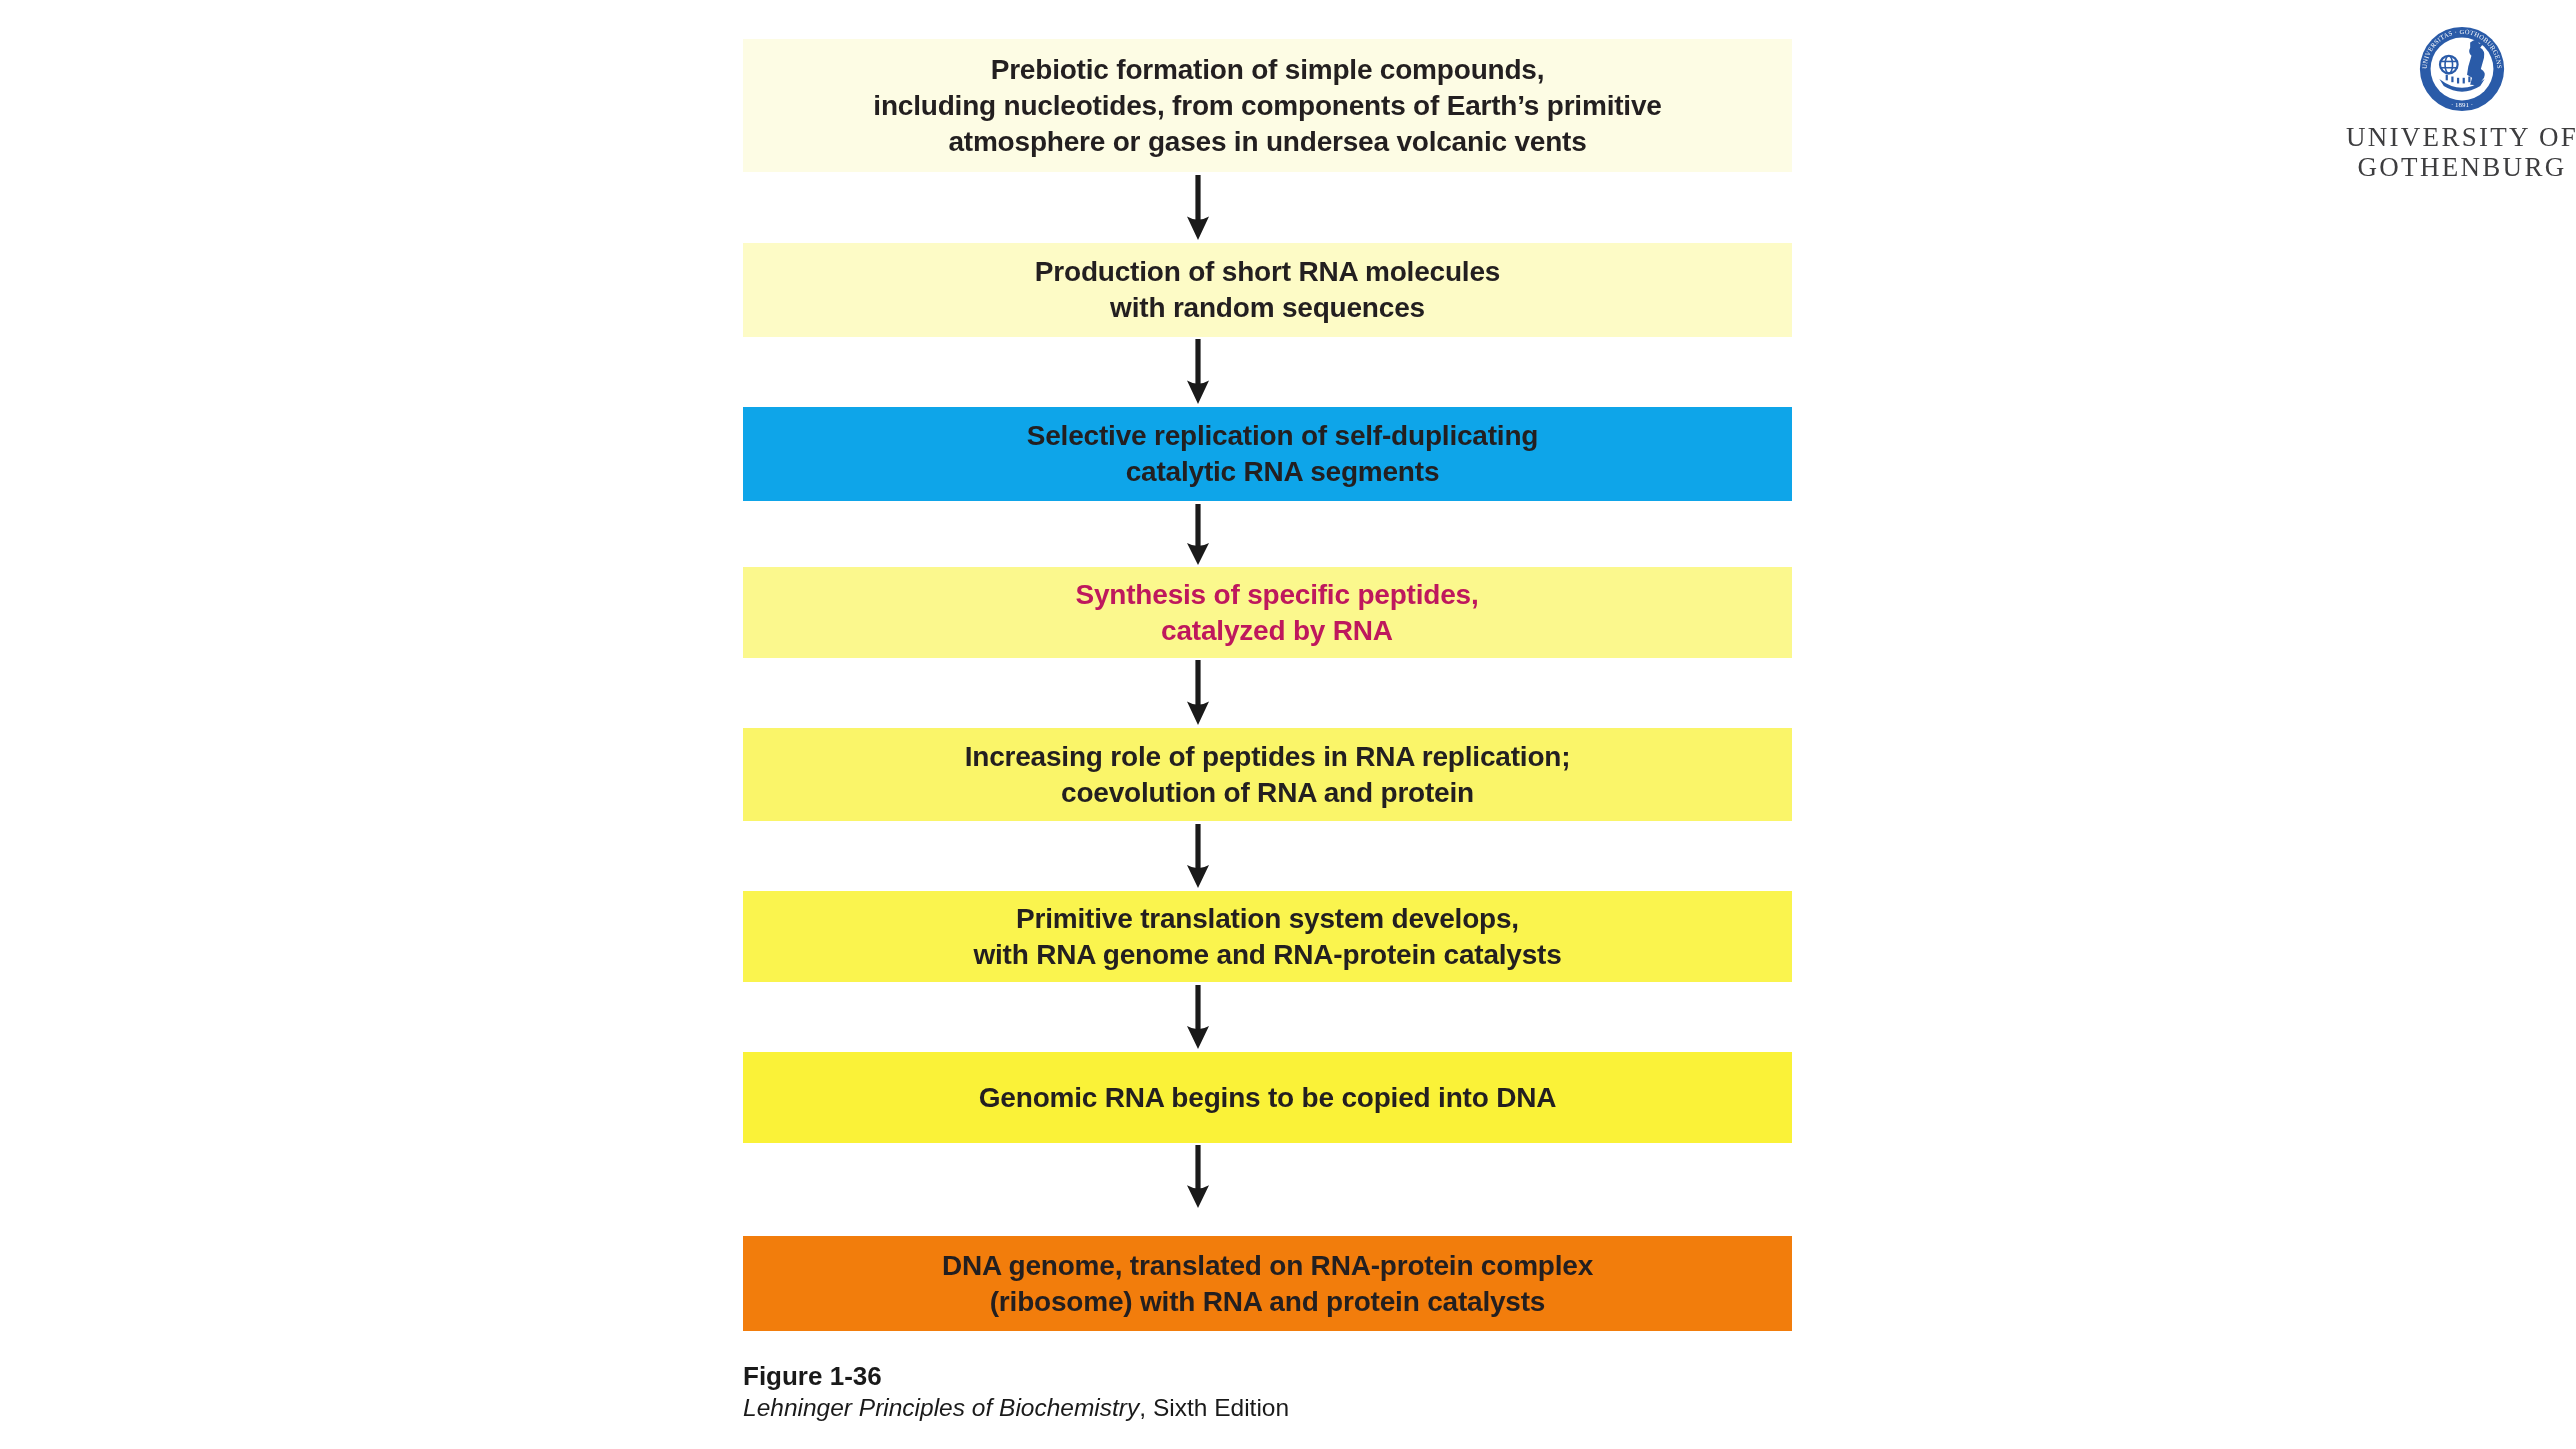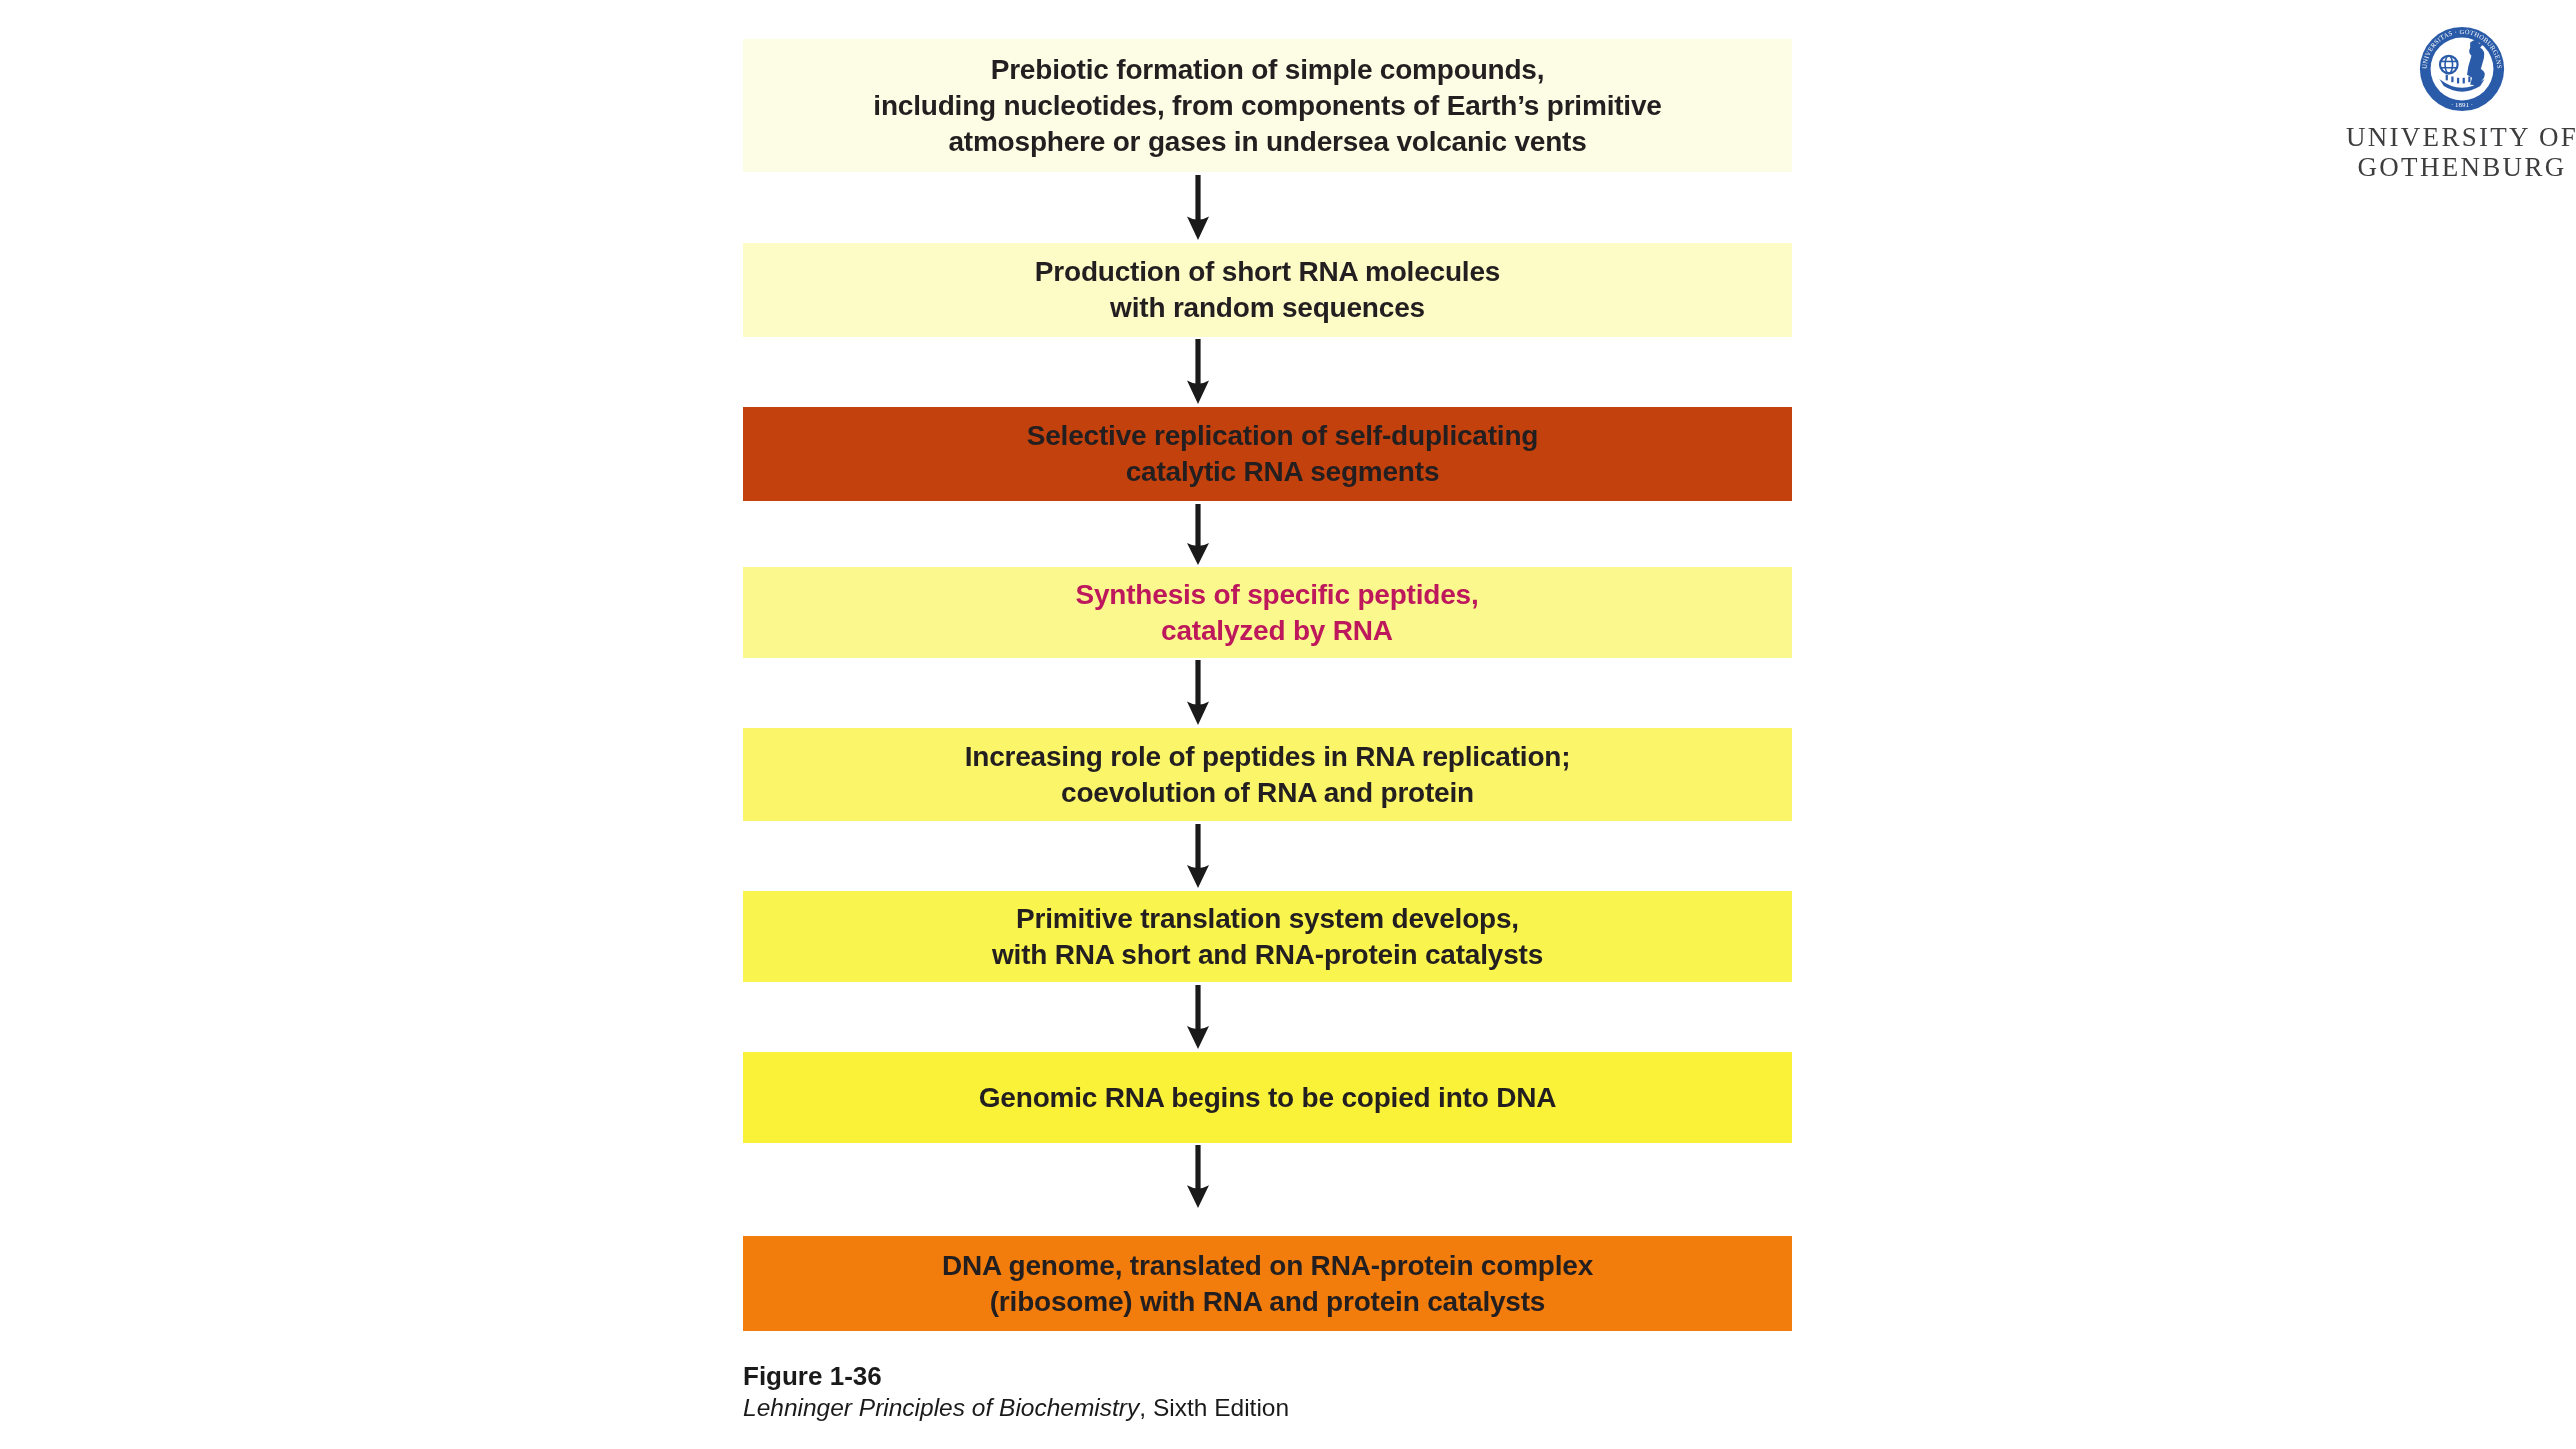--- a/index.html
+++ b/index.html
@@ -71,28 +71,28 @@
   }
 </style>
 </head>
 <body style="background: rgb(255, 255, 255);">
 
 <div class="flow-box" style="top: 39px; height: 133px; background-color: rgb(253, 252, 228); color: rgb(35, 31, 32);">Prebiotic formation of simple compounds,
 including nucleotides, from components of Earth’s primitive
 atmosphere or gases in undersea volcanic vents</div>
 <div class="flow-box" style="top: 243px; height: 94px; background-color: rgb(253, 251, 198); color: rgb(35, 31, 32);">Production of short RNA molecules
 with random sequences</div>
-<div class="flow-box" style="top: 407px; height: 94px; background-color: #c2410c; color: rgb(35, 31, 32); padding-left: 30px;">Selective replication of self-duplicating
+<div class="flow-box" style="top: 407px; height: 94px; background-color: #0ea5e9; color: rgb(35, 31, 32); padding-left: 30px;">Selective replication of self-duplicating
 catalytic RNA segments</div>
 <div class="flow-box" style="top: 567px; height: 91px; background-color: rgb(251, 248, 141); color: #be185d; padding-left: 19px;">Synthesis of specific peptides,
 catalyzed by RNA</div>
 <div class="flow-box" style="top: 728px; height: 93px; background-color: rgb(250, 245, 105); color: rgb(35, 31, 32);">Increasing role of peptides in RNA replication;
 coevolution of RNA and protein</div>
 <div class="flow-box" style="top: 891px; height: 91px; background-color: rgb(250, 244, 78); color: rgb(35, 31, 32);">Primitive translation system develops,
-with RNA short and RNA-protein catalysts</div>
+with RNA genome and RNA-protein catalysts</div>
 <div class="flow-box" style="top: 1052px; height: 91px; background-color: rgb(250, 242, 56); color: rgb(35, 31, 32);">Genomic RNA begins to be copied into DNA</div>
 <div class="flow-box" style="top: 1211px; height: 95px; background-color: rgb(242, 125, 12); color: rgb(35, 31, 32); margin-top: 25px;">DNA genome, translated on RNA-protein complex
 (ribosome) with RNA and protein catalysts</div>
 
 <div class="flow-arrow" style="top:175px;height:65px;">
   <svg viewBox="0 0 34 100" preserveAspectRatio="none">
       <rect x="13" y="0" width="8" height="72" style="fill: rgb(26, 26, 26);"></rect>
       <path d="M17,100 L0,64 Q17,74 34,64 Z" style="fill: rgb(26, 26, 26);"></path>
     </svg>
 </div>

